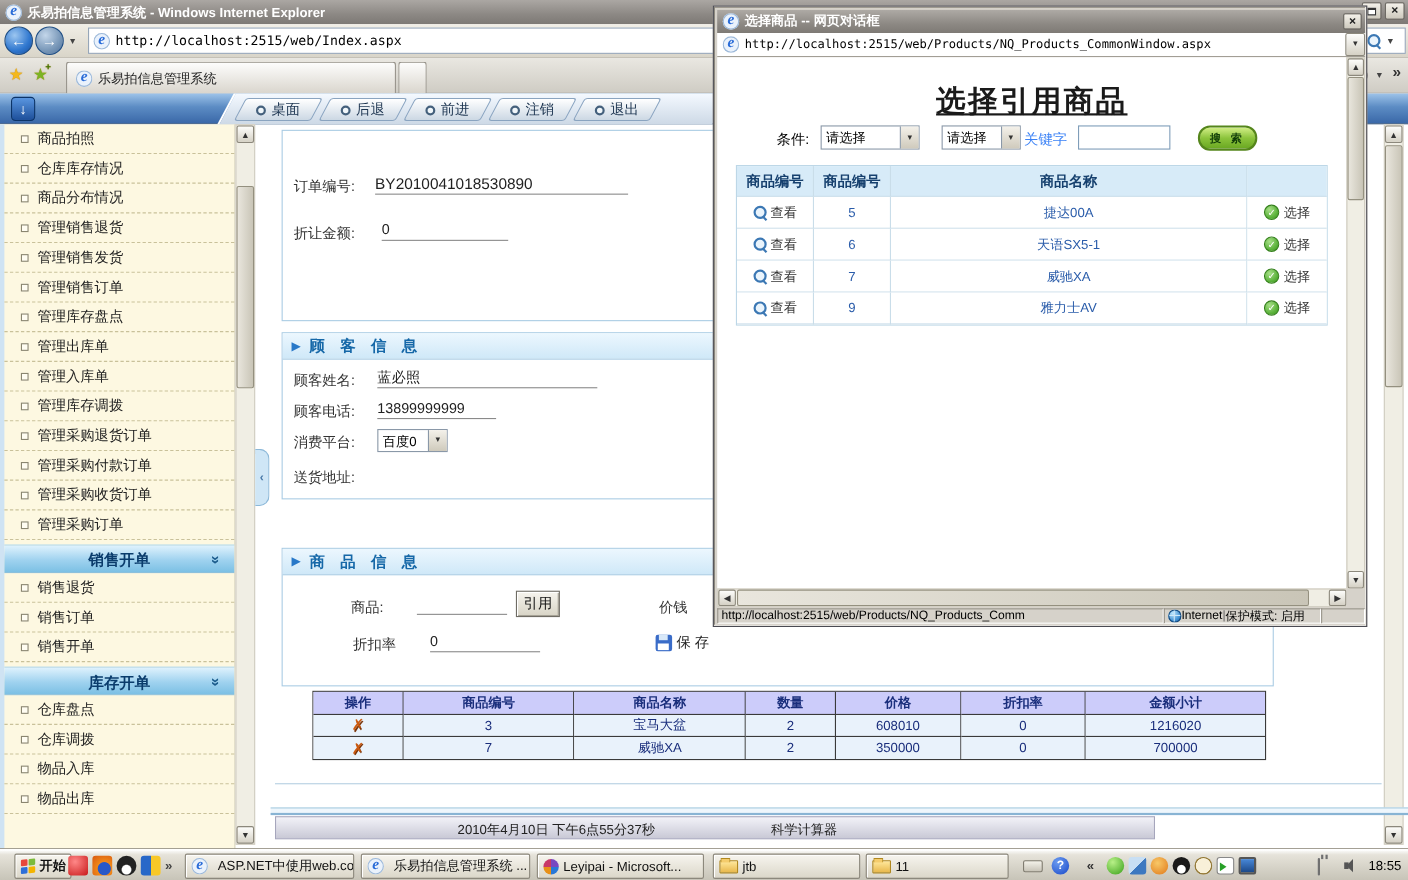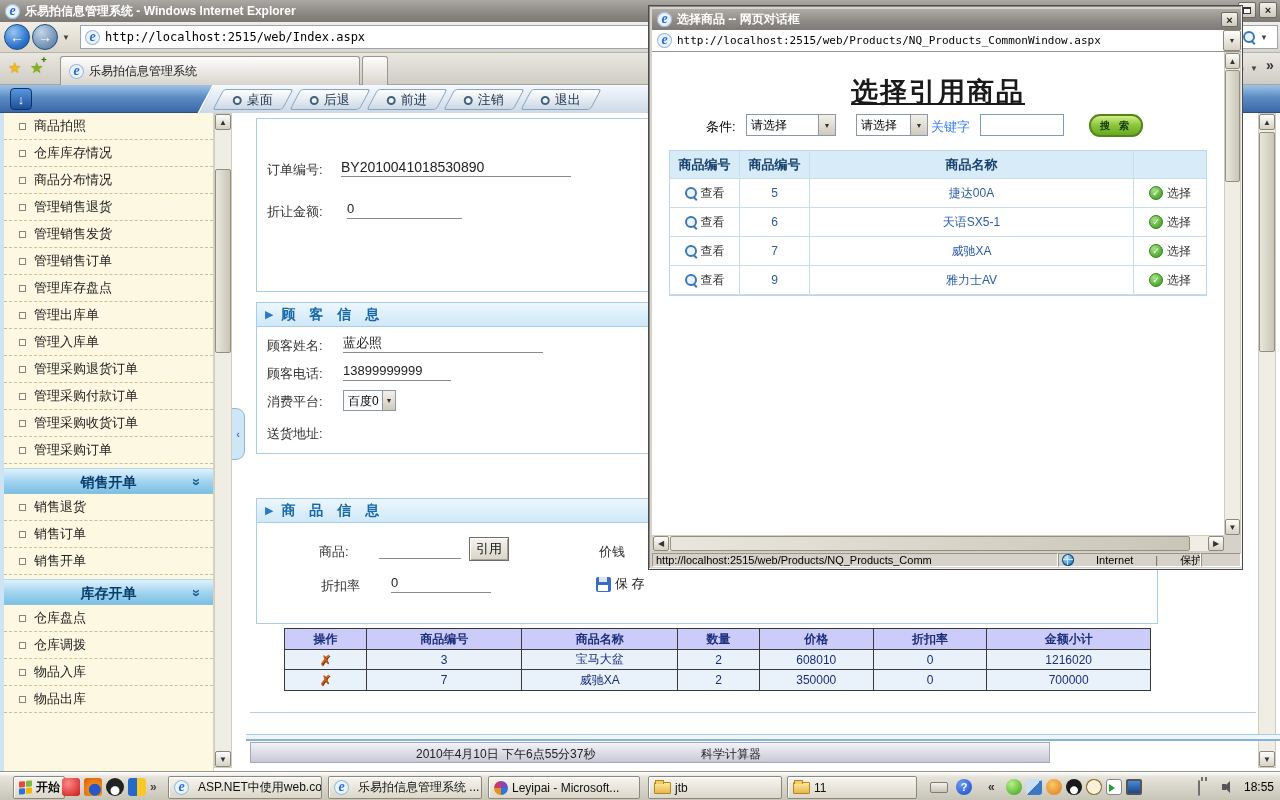--- a/index.html
+++ b/index.html
@@ -306,20 +306,21 @@
           <div class="menu-item"><span>管理销售发货</span></div>
 
           <div class="menu-item"><span>管理销售订单</span></div>
 
           <div class="menu-item"><span>管理库存盘点</span></div>
 
           <div class="menu-item"><span>管理出库单</span></div>
 
           <div class="menu-item"><span>管理入库单</span></div>
 
+          <div class="menu-item"><span>管理库存调拨</span></div>
 
           <div class="menu-item"><span>管理采购退货订单</span></div>
 
           <div class="menu-item"><span>管理采购付款订单</span></div>
 
           <div class="menu-item"><span>管理采购收货订单</span></div>
 
           <div class="menu-item"><span>管理采购订单</span></div>
         </div>
       <div class="menu-gap"></div>
@@ -376,21 +377,21 @@
     <div class="abs panel" style="left:256px; top:302px; width:902px; height:152px;">
       <div class="panel-hdr">
         <span class="tri g-tri"></span>
         <span class="ttl">顾 客 信 息</span>
       </div>
       <span class="fld-label" style="left:10px; top:34px;">顾客姓名:</span>
       <span class="fld-value" style="left:86px; top:32px; min-width:200px;">蓝必照</span>
       <span class="fld-label" style="left:10px; top:62px;">顾客电话:</span>
       <span class="fld-value" style="left:86px; top:60px; min-width:108px;">13899999999</span>
       <span class="fld-label" style="left:10px; top:90px;">消费平台:</span>
-      <span class="select-box" style="left:86px; top:87px; width:53px;">
+      <span class="select-box" style="left:86px; top:87px; width:64px;">
         <span class="sel-txt">百度0</span>
         <span class="sel-arr g-down"></span>
       </span>
       <span class="fld-label" style="left:10px; top:122px;">送货地址:</span>
     </div>
 
     <div class="abs panel" style="left:256px; top:498px; width:902px; height:126px;">
       <div class="panel-hdr">
         <span class="tri g-tri"></span>
         <span class="ttl">商 品 信 息</span>
@@ -557,21 +558,21 @@
 
     <div class="abs sb-track" style="left:3px; top:529px; width:572px; height:17px;">
       <span class="abs sb-btn g-left" style="left:0; top:0; width:16px; height:15px;"></span>
       <span class="abs sb-thumb" style="left:17px; top:0; width:520px; height:15px;"></span>
       <span class="abs sb-btn g-right" style="left:555px; top:0; width:16px; height:15px;"></span>
     </div>
     <div class="abs" style="left:575px; top:529px; width:17px; height:17px; background:#d6d2ca;"></div>
 
     <div class="abs dlg-status">
       <span class="status-inset" style="width:406px;">http://localhost:2515/web/Products/NQ_Products_Comm</span>
-      <span class="status-inset" style="flex:1; gap:22px;">
+      <span class="status-inset" style="flex:1; gap:0;">
         <span class="globe"></span>
         <span>Internet</span>
         <span style="color:#666;">|</span>
         <span>保护模式: 启用</span>
       </span>
       <span class="status-inset" style="width:40px;"></span>
     </div>
   </div>
 
   <div class="abs taskbar">

